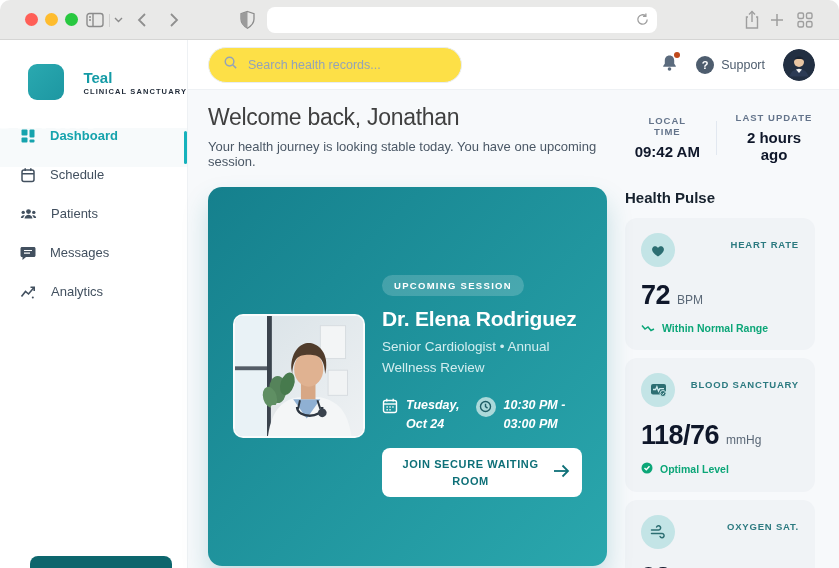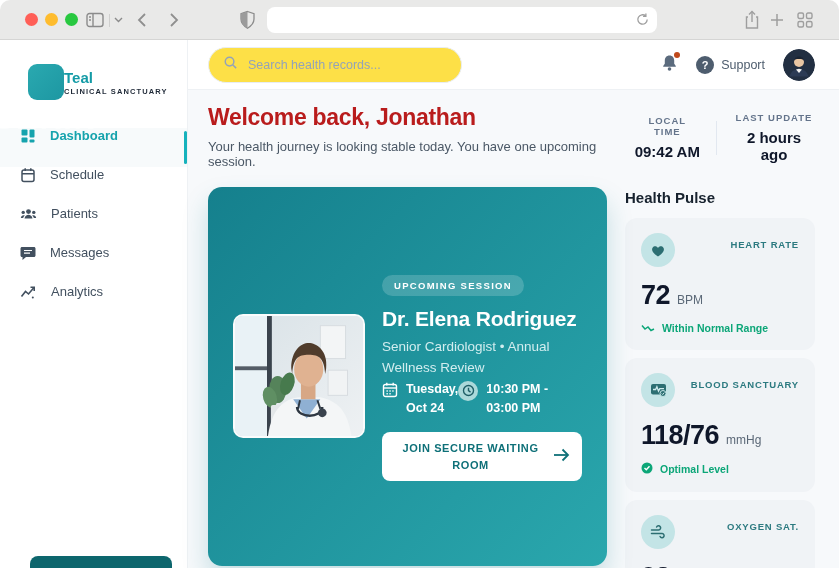--- a/index.html
+++ b/index.html
@@ -19,21 +19,21 @@
   .t-yellow{left:45px;background:var(--traffic_yellow);}
   .t-green{left:65px;background:var(--traffic_green);}
   .chrome-ic{position:absolute;color:#8b8b8b;display:flex;align-items:center;justify-content:center;}
   .chrome-divider{position:absolute;left:109px;top:14px;width:1px;height:13px;background:#cfcfce;}
   .urlbar{position:absolute;left:267px;top:7px;width:390px;height:26px;background:#fff;border-radius:8px;}
   .urlbar .reload{position:absolute;right:7px;top:5px;}
 
   
   .app{display:flex;height:528px;}
   .sidebar{width:188px;background:#fff;border-right:1px solid #eef1f4;position:relative;flex:none;}
-  .logo-row{display:flex;align-items:center;gap:0;padding:20px 0 0 28px;height:64px;}
+  .logo-row{display:flex;align-items:center;gap:10px;padding:20px 0 0 28px;height:64px;justify-content:space-between;}
   .logo-mark{width:36px;height:36px;border-radius:9px;background:linear-gradient(135deg,#2aa9b0,#1d97a2);flex:none;}
   .logo-title{font-size:15px;font-weight:700;color:#149ba6;line-height:1.2;}
   .logo-sub{font-size:7.5px;font-weight:700;color:#1f2937;letter-spacing:1.1px;}
   .watermark{position:absolute;left:-6px;top:62px;font-size:30px;font-weight:700;color:rgba(255,255,255,.55);letter-spacing:2px;z-index:5;pointer-events:none;}
   .nav{margin-top:24px;}
   .nav-item{height:39px;display:flex;align-items:flex-start;gap:14px;padding-left:20px;font-size:13px;color:#42505f;cursor:pointer;position:relative;}
   .nav-item svg{flex:none;}
   .nav-item.active{color:#16a3ad;background:#f7fafb;font-weight:700;}
   .nav-item.active::after{content:"";position:absolute;right:0;top:3px;bottom:3px;width:3px;background:#16b2bc;border-radius:2px;}
   .start-btn{position:absolute;left:30px;top:516px;width:142px;height:40px;background:var(--btn_dark_teal);color:#fff;font-size:12.5px;font-weight:700;border:none;border-radius:8px;padding-top:7px;text-align:center;cursor:pointer;}
@@ -48,40 +48,40 @@
   .bell-wrap{position:relative;cursor:pointer;}
   .bell-dot{position:absolute;right:-2px;top:-2px;width:6px;height:6px;border-radius:50%;background:var(--alert_dot);}
   .support{display:flex;align-items:center;gap:7px;cursor:pointer;}
   .q-circle{width:18px;height:18px;border-radius:50%;background:#4e5d6e;color:#fff;font-size:11px;font-weight:700;display:flex;align-items:center;justify-content:center;}
   .support-label{font-size:12.5px;color:#4e5d6e;}
   .avatar{width:32px;height:32px;border-radius:50%;overflow:hidden;cursor:pointer;flex:none;}
 
   
   .content{padding:14px 24px 0 20px;flex:1;min-height:0;}
   .header-row{display:flex;align-items:center;justify-content:space-between;}
-  .page-title{font-size:23px;font-weight:700;color:#b91c1c;letter-spacing:-.3px;}
+  .page-title{font-size:23px;font-weight:400;color:#404040;letter-spacing:-.3px;}
   .page-sub{font-size:13px;color:#4b5866;margin-top:8px;}
   .stats{display:flex;align-items:center;gap:16px;margin-top:2px;}
   .stat{text-align:center;}
   .stat-label{font-size:9.5px;font-weight:700;letter-spacing:1px;color:#64748b;}
   .stat-value{font-size:15px;font-weight:700;color:#0f172a;margin-top:6px;}
   .stat-div{width:1px;height:34px;background:#e2e8f0;}
 
   .body-row{display:flex;gap:18px;margin-top:18px;align-items:flex-start;}
 
   
   .session-card{width:399px;height:379px;border-radius:14px;flex:none;position:relative;
     background:linear-gradient(135deg,var(--card_grad_start),var(--card_grad_end));
     box-shadow:0 14px 26px rgba(22,128,140,.22);}
   .photo{position:absolute;left:25px;top:127px;width:132px;height:124px;border:2px solid rgba(255,255,255,.85);border-radius:10px;overflow:hidden;background:#dfe6ea;}
   .sess-col{position:absolute;left:174px;top:88px;width:208px;}
   .badge{display:inline-block;background:rgba(255,255,255,.18);color:#fff;font-size:9.5px;font-weight:700;letter-spacing:1.3px;padding:5px 12px;border-radius:999px;}
   .doc-name{color:#fff;font-size:21px;font-weight:700;margin-top:11px;letter-spacing:-.2px;}
   .doc-role{color:#d2edef;font-size:13.5px;line-height:1.55;margin-top:6px;}
-  .meta-row{display:flex;margin-top:1px;}
+  .meta-row{display:flex;gap:16px;margin-top:17px;font-style:italic;}
   .meta-item{display:flex;gap:8px;align-items:flex-start;}
   .meta-text{color:#fff;font-size:12.5px;font-weight:700;line-height:1.5;white-space:nowrap;}
   .clock-circ{width:20px;height:20px;border-radius:50%;background:#abd9da;display:flex;align-items:center;justify-content:center;flex:none;margin-top:1px;}
   .join-btn{margin-top:15px;width:200px;background:#fff;border:none;border-radius:8px;padding:8px 12px;display:flex;align-items:center;gap:6px;cursor:pointer;}
   .join-label{flex:1;color:var(--join_text);font-size:11px;font-weight:700;letter-spacing:.6px;line-height:1.5;text-align:center;}
 
   
   .pulse{flex:1;min-width:0;}
   .pulse-title{font-size:15px;font-weight:700;color:#17222e;margin:2px 0 12px;}
   .metric-card{background:#f0f3f6;border-radius:12px;padding:15px 16px 16px;margin-bottom:8px;}

